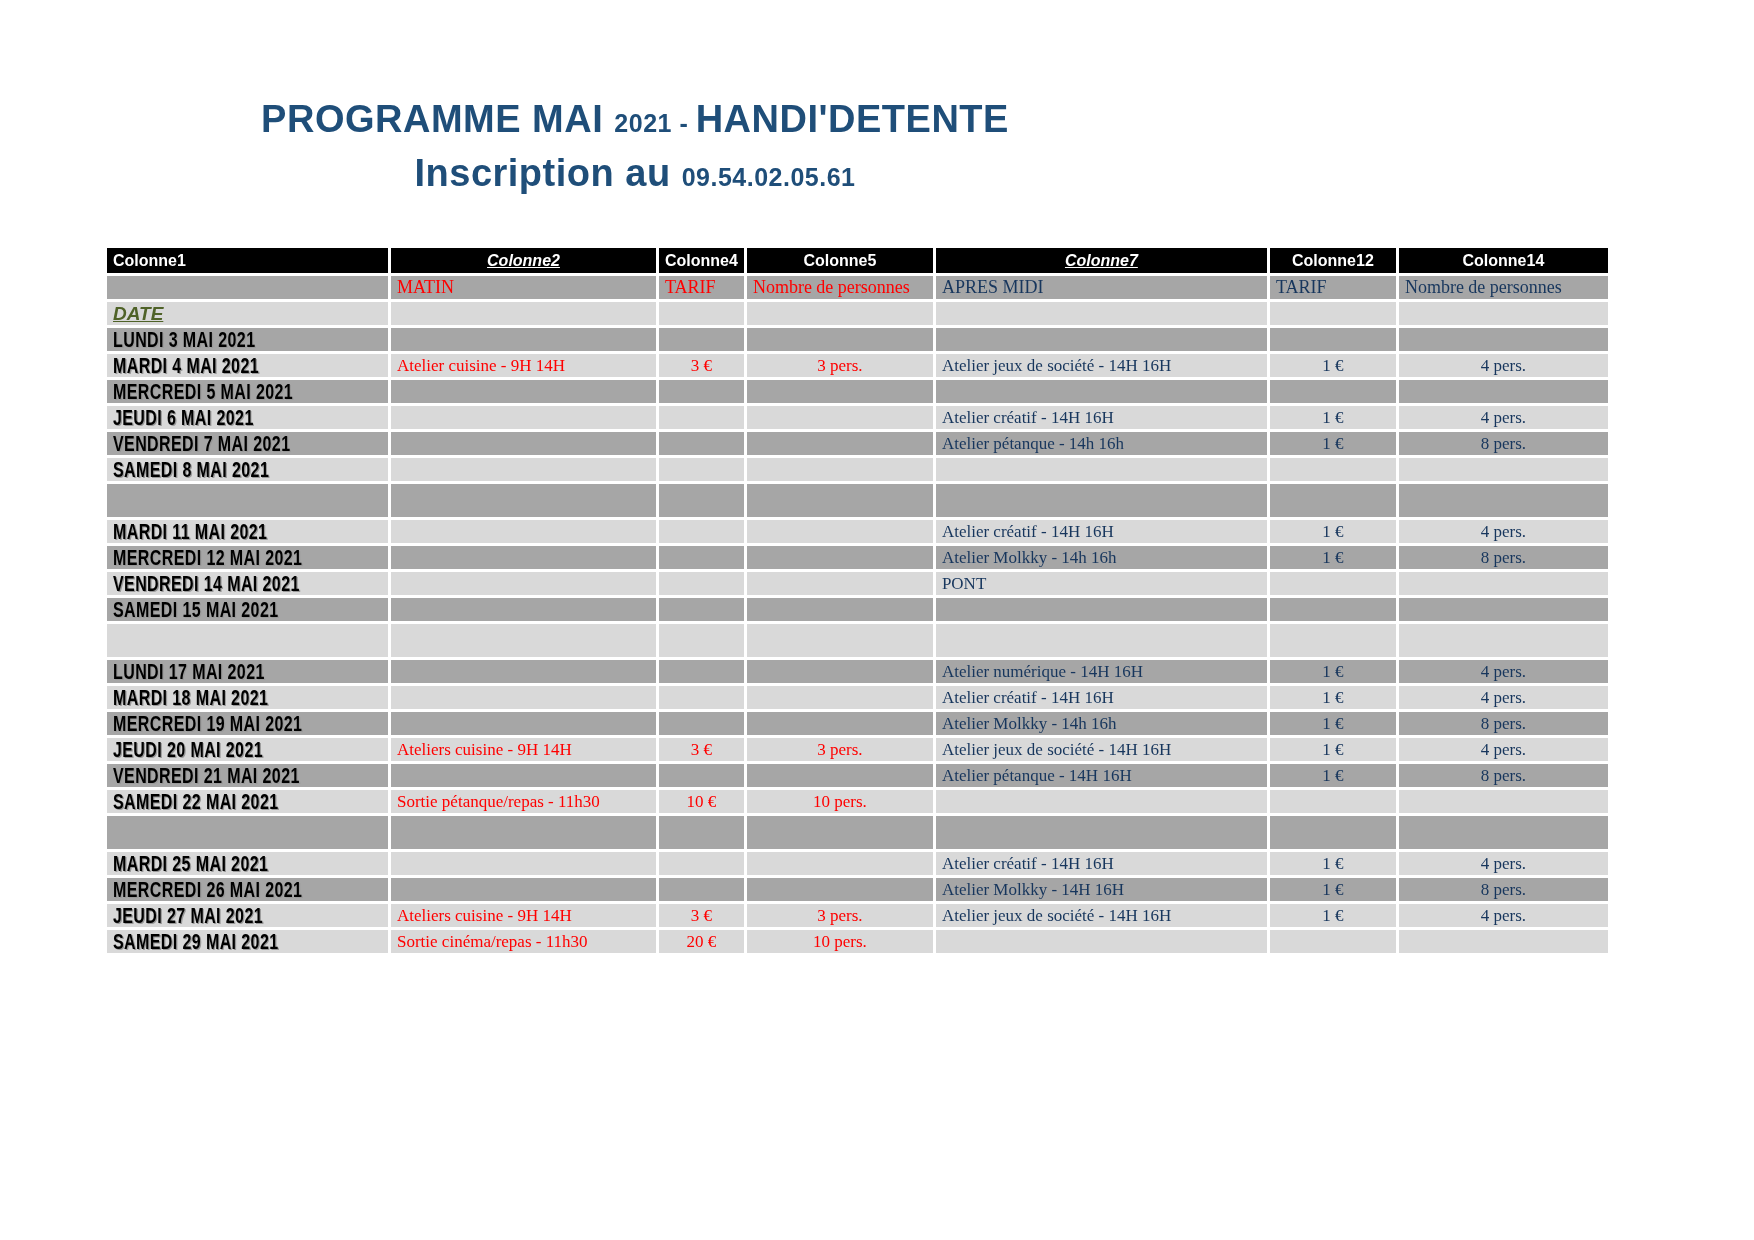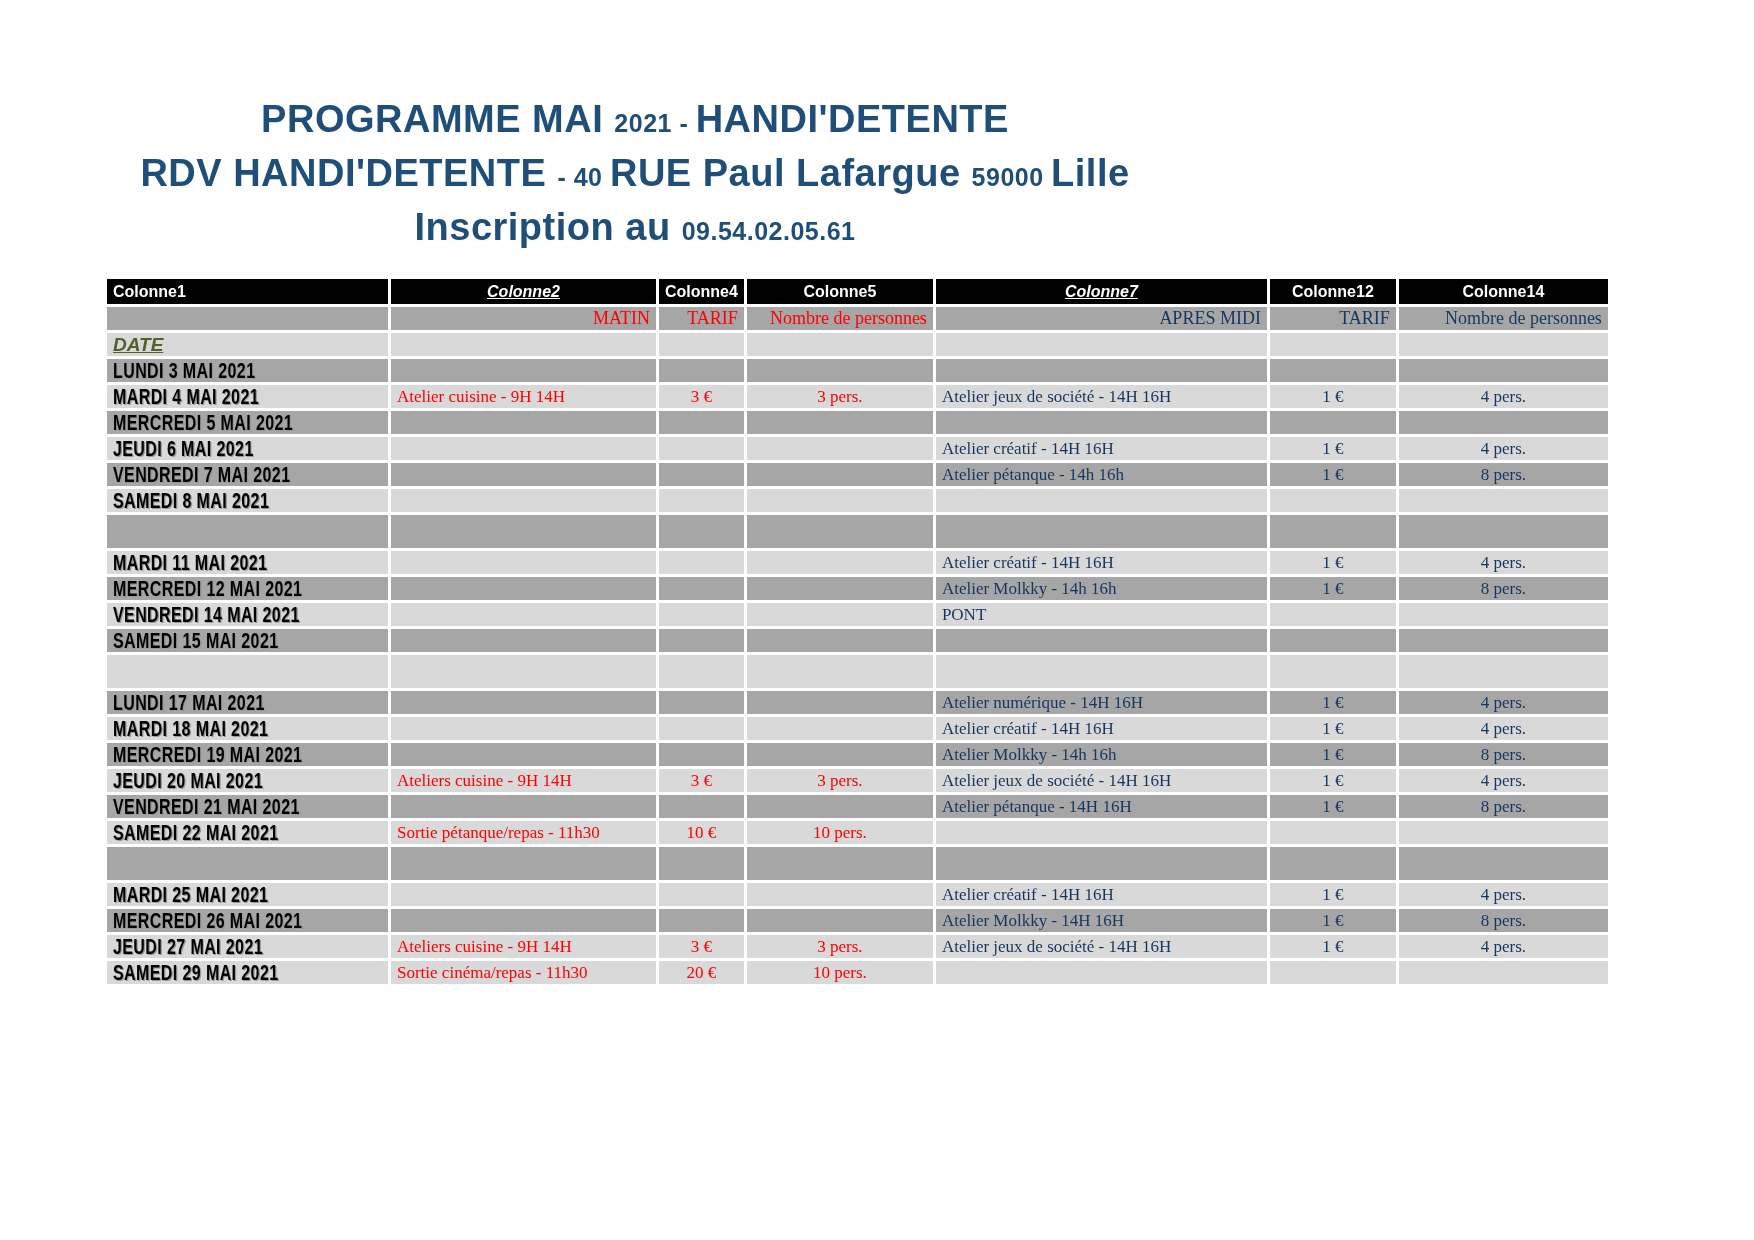--- a/index.html
+++ b/index.html
@@ -19,36 +19,36 @@
   
   .title-block{
     position:absolute;left:95px;top:96px;width:1080px;
     text-align:center;color:var(--title-blue);font-weight:bold;
   }
   .title-line{line-height:47px;white-space:nowrap;}
   .tseg{font-size:38px;letter-spacing:0.5px;}
   .tsmall{font-size:25px;letter-spacing:0.5px;}
   
   .prog-table{
-    position:absolute;left:104px;top:276px;
+    position:absolute;left:104px;top:245px;
     border-collapse:separate;border-spacing:3px;table-layout:fixed;
   }
   .prog-table th,.prog-table td{
     padding:0 6px;overflow:hidden;vertical-align:middle;white-space:nowrap;
   }
   .thead1 th{
     background:var(--header-bg);color:#ffffff;
     font-size:16px;font-weight:bold;height:25px;text-align:center;
   }
   .thead1 th.left{text-align:left;}
   .hseg.ital{font-style:italic;text-decoration:underline;}
   .thead2 td{
     background:var(--band-dark);
     font-family:"Liberation Serif",serif;font-size:18px;
-    height:23px;text-align:right;
+    height:23px;text-align:left;
   }
   .red{color:var(--red);}
   .navy{color:var(--navy);}
   tbody td{height:23px;font-family:"Liberation Serif",serif;font-size:17px;}
   tr.band-light td{background:var(--band-light);}
   tr.band-dark td{background:var(--band-dark);}
   tr.blank-row td{height:33px;}
   .cell-date{font-family:"Liberation Sans",sans-serif;}
   .date-text{
     display:inline-block;font-weight:bold;font-size:20px;color:#000;
@@ -63,21 +63,20 @@
   .cell-activity{text-align:left;}
   .cell-tarif,.cell-pers{text-align:center;}
 </style>
 </head>
 <body>
 
 <div class="page">
 
   <header class="title-block">
     <div class="title-line"><span class="tseg">PROGRAMME MAI </span><span class="tseg tsmall">2021 - </span><span class="tseg">HANDI'DETENTE</span></div>
-    <div class="title-line"><span class="tseg">RDV HANDI'DETENTE </span><span class="tseg tsmall">- 40 </span><span class="tseg">RUE Paul Lafargue </span><span class="tseg tsmall">59000 </span><span class="tseg">Lille</span></div>
     <div class="title-line"><span class="tseg">Inscription au </span><span class="tseg tsmall">09.54.02.05.61</span></div>
   </header>
 
   <table class="prog-table">
     <colgroup>
       <col style="width:281px">
         <col style="width:265px">
         <col style="width:84px">
       <col style="width:186px">
         <col style="width:331px">

